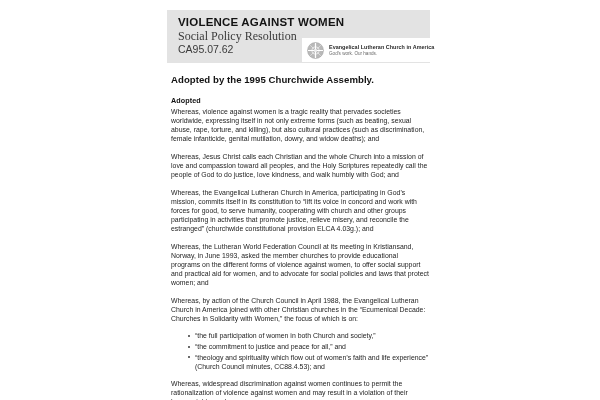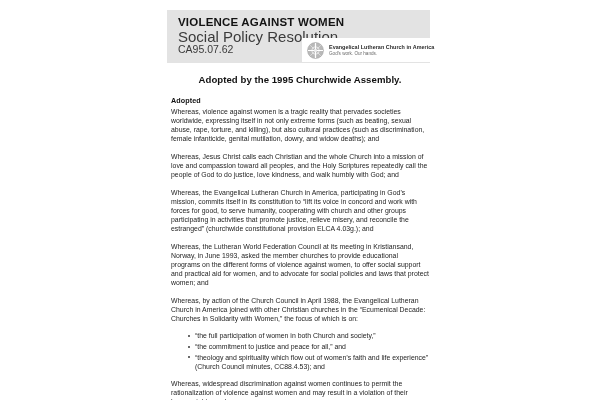--- a/index.html
+++ b/index.html
@@ -45,25 +45,26 @@
   .doc-title {
     font-size: 11.5px;
     font-weight: bold;
     letter-spacing: 0.2px;
     color: #131313;
     line-height: 14px;
     margin: 0 0 1px 0;
   }
 
   .doc-subtitle {
-    font-size: 15px;
+    font-size: 12px;
     font-weight: normal;
     color: #3b3b3b;
     line-height: 13px;
     margin: 0;
+    font-family: Liberation Serif, serif;
   }
 
   .doc-code {
     font-size: 10.5px;
     font-weight: normal;
     color: #3b3b3b;
     line-height: 13px;
     margin: 0;
   }
 
@@ -116,21 +117,20 @@
   .content {
     position: absolute;
     left: 171px;
     top: 74px;
     width: 258px;
   }
 
   .adopted-line {
     font-size: 9.6px;
     font-weight: bold;
-    text-align: center;
     color: #121212;
     margin: 0 0 11px 0;
     letter-spacing: 0.05px;
   }
 
   .section-label {
     font-size: 7.2px;
     font-weight: bold;
     color: #121212;
     margin: 0 0 2px 0;

